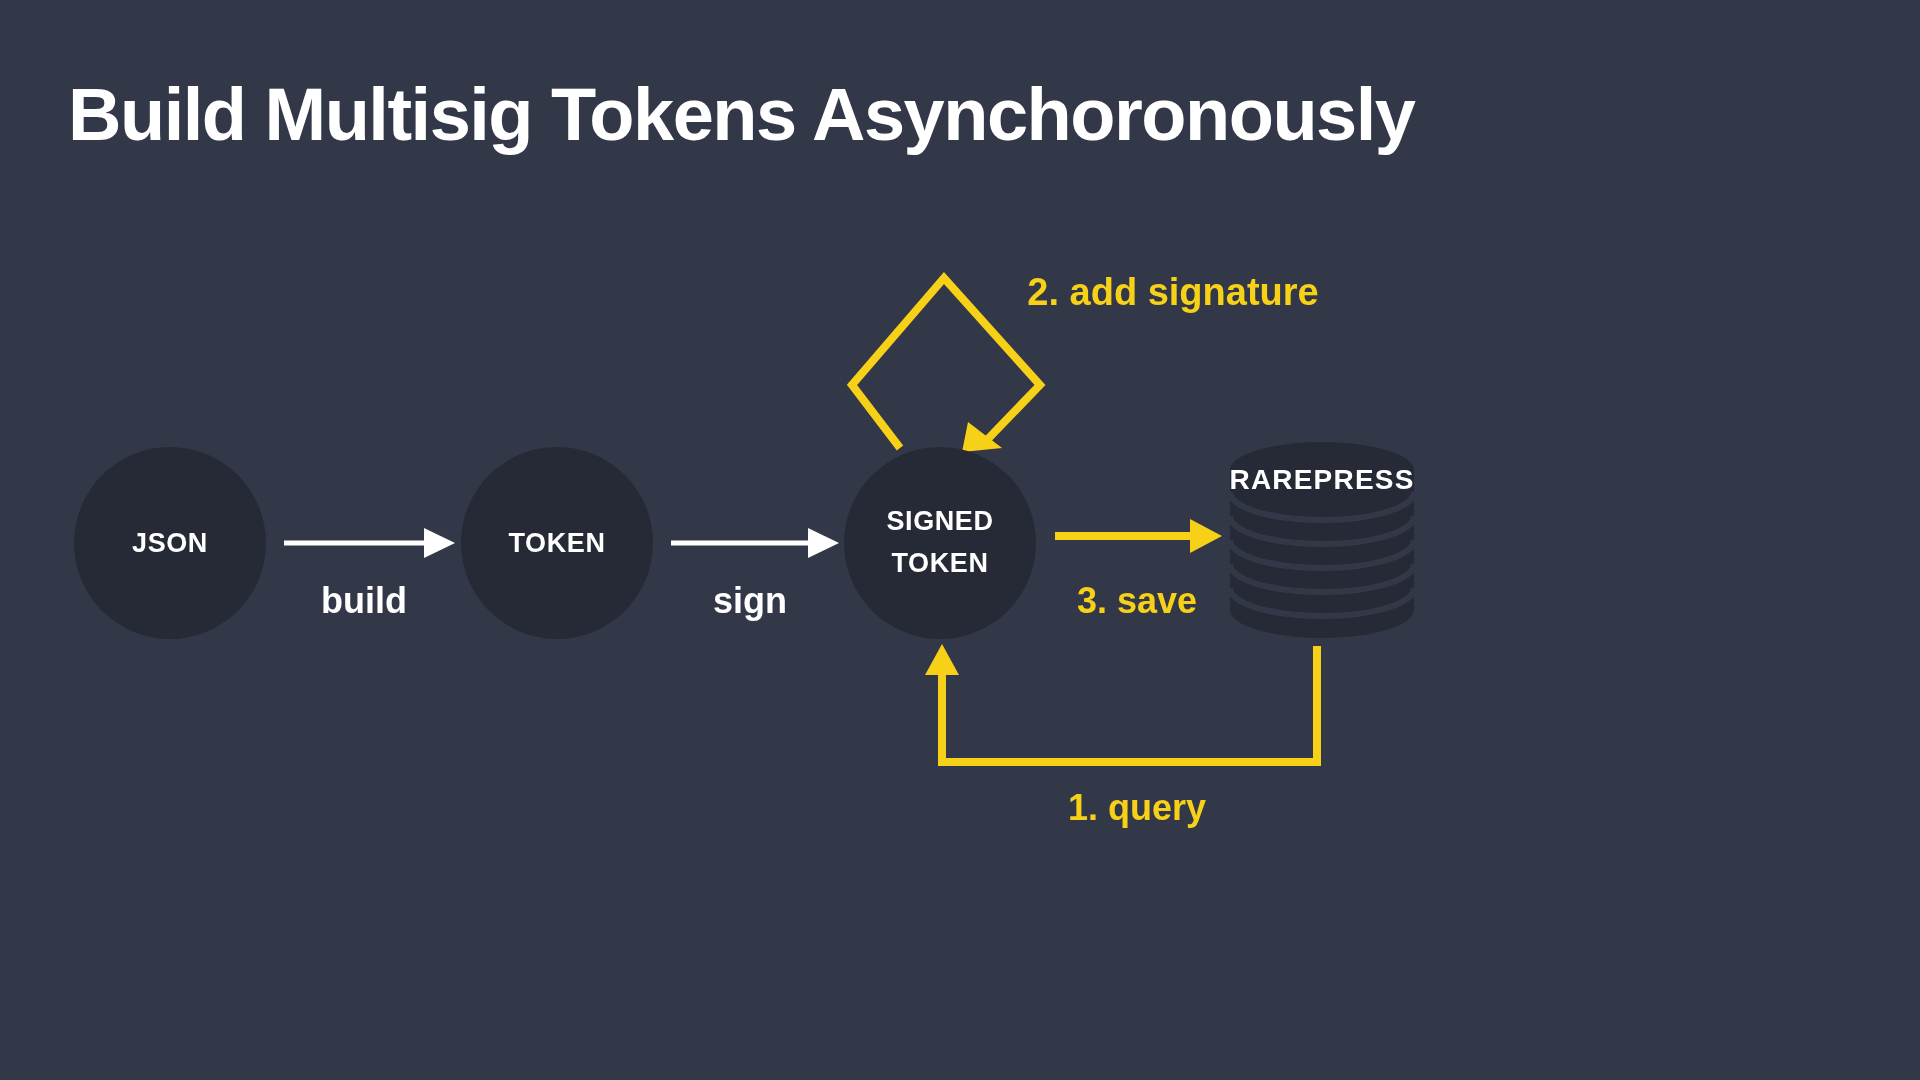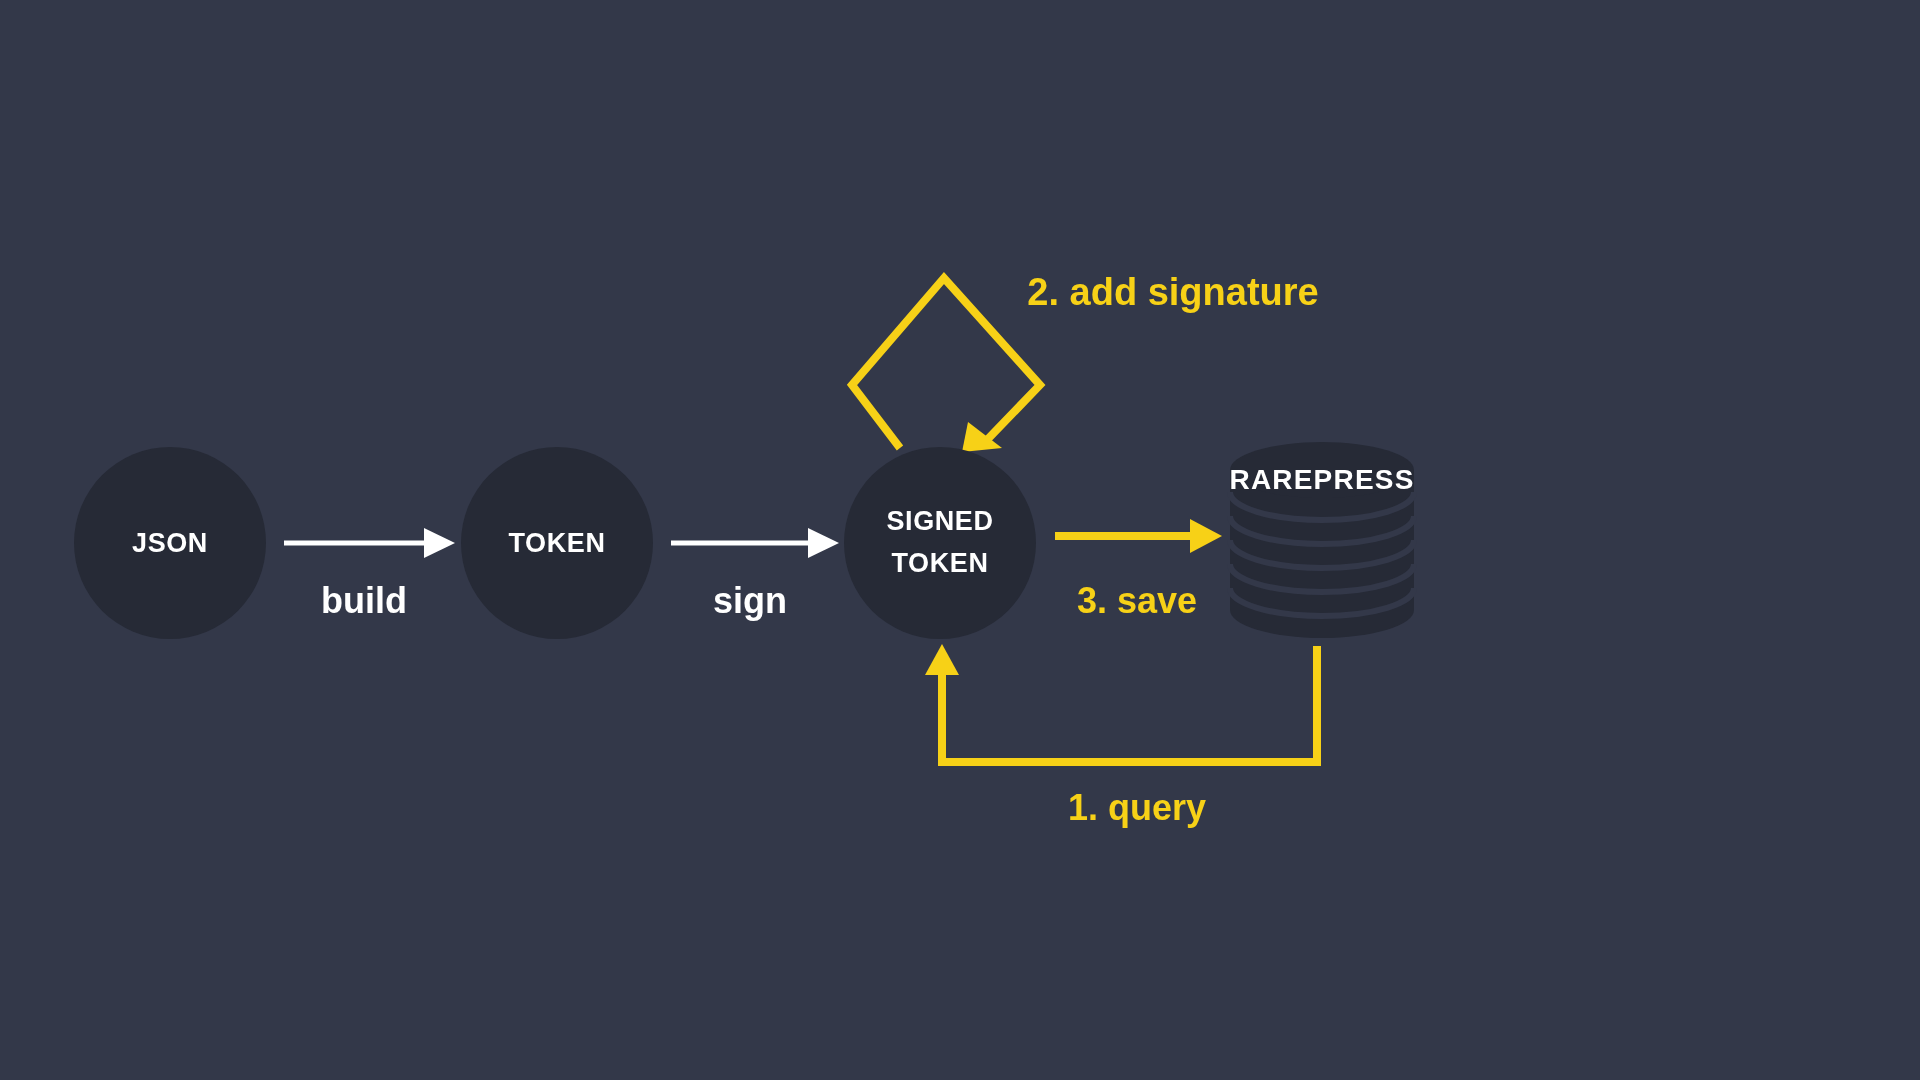--- a/index.html
+++ b/index.html
@@ -68,20 +68,21 @@
     font-weight: bold;
     letter-spacing: 1.2px;
     text-anchor: middle;
   }
 </style>
 </head>
 <body>
 
 <div id="slide">
 
+  <div id="page-title">Build Multisig Tokens Asynchoronously</div>
 
   <svg id="diagram" viewBox="0 0 1920 1080" xmlns="http://www.w3.org/2000/svg">
 
     <g>
       <line x1="284" y1="543" x2="424" y2="543" stroke="#ffffff" stroke-width="5"></line>
       <polygon points="424,528 455,543 424,558" fill="#ffffff"></polygon>
       <text class="edge-label-white" x="364" y="613">build</text>
     </g>
 
     <g>

